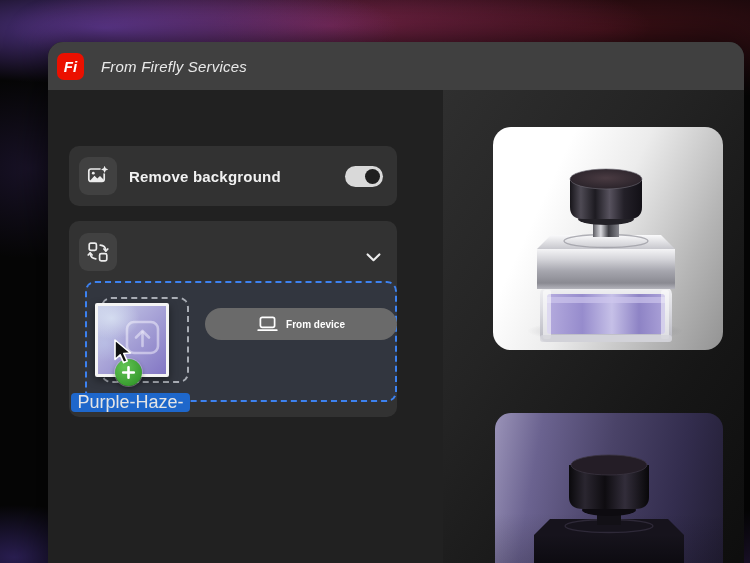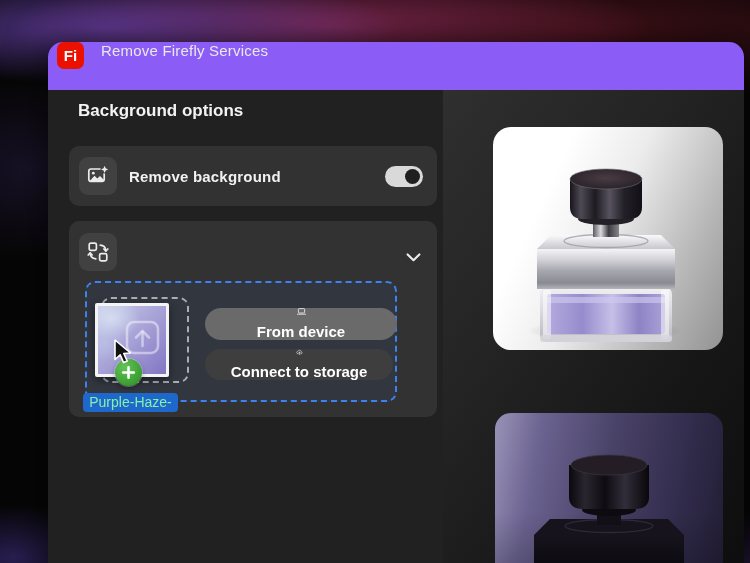--- a/index.html
+++ b/index.html
@@ -19,36 +19,36 @@
   }
 
   .window{
     position:absolute; left:48px; top:42px; width:696px; height:540px;
     background:#1e1e1e; border-radius:15px 15px 0 0; overflow:hidden;
     box-shadow:0 0 40px rgba(0,0,0,.6);
   }
 
   
   .titlebar{
-    height:48px; background:#8b5cf6; display:flex; align-items:flex-start; padding-left:9px;
+    height:48px; background:#404040; display:flex; align-items:center; padding-left:9px;font-style:italic;
   }
   .logo{
     width:27px; height:27px; border-radius:7px; background:#eb1000;
     color:#fff; font-weight:bold; font-size:15px;
     display:flex; align-items:center; justify-content:center;
   }
   .app-title{ margin-left:17px; color:#e9e9e9; font-size:15px; letter-spacing:.2px; }
 
   .content{ display:flex; height:492px; }
 
   
   .sidebar{ position:relative; width:395px; background:#212121; }
   .heading{ position:absolute; left:30px; top:11px; color:#f3f3f3; font-size:17px; font-weight:bold; }
 
-  .card{ position:absolute; left:21px; width:368px; background:#323232; border-radius:10px; }
+  .card{ position:absolute; left:21px; width:328px; background:#323232; border-radius:10px; }
   .card.remove{ top:56px; height:60px; }
   .card.replace{ top:131px; height:196px; }
 
   .icon-tile{
     position:absolute; left:10px; top:11px; width:38px; height:38px;
     background:#414141; border-radius:9px; display:flex; align-items:center; justify-content:center;
   }
   .row-label{ position:absolute; left:60px; top:0; height:60px; display:flex; align-items:center;
     color:#f1f1f1; font-size:15px; font-weight:bold; letter-spacing:.2px; }
   .card.replace .row-label{ height:62px; }
@@ -87,33 +87,32 @@
   .add-badge{
     position:absolute; left:28px; top:76px; width:27px; height:27px; border-radius:50%;
     background:radial-gradient(circle at 35% 30%, #63c455, #35992c 78%);
     box-shadow:0 0 0 1px rgba(255,255,255,.28), 0 2px 5px rgba(0,0,0,.4);
     display:flex; align-items:center; justify-content:center; z-index:4;
   }
 
   .btn{
     position:absolute; left:118px; height:32px; border-radius:16px;
     display:flex; align-items:center; justify-content:center; gap:8px;
-    color:#fff; font-size:15px; font-weight:bold; cursor:pointer; border:none;
+    color:#fff; font-size:10px; font-weight:bold; cursor:pointer; border:none;
     font-family:"Liberation Sans", sans-serif;
-    flex-direction:column;
   }
   .btn.device{ top:25px; width:192px; background:#6a6a6a; }
   .btn.storage{ top:66px; width:188px; height:31px; background:#3e3e3e; }
 
   .filename{
     position:absolute; left:12px; top:303px; width:141px; text-align:center; z-index:10;
     line-height:0;
   }
   .filename span{
-    display:inline-block; background:#1e67cb; color:#86efac; font-size:14px; font-weight:500;
+    display:inline-block; background:#1e67cb; color:#e5e5e5; font-size:18px; font-weight:500;
     line-height:19px; padding:0 6px; border-radius:4px;
   }
 
   
   .panel{
     position:relative; flex:1;
     background:linear-gradient(125deg, #2f2f2f 0%, #242424 35%, #161616 70%, #0d0d0d 100%);
   }
   .preview-card{
     position:absolute; left:50px; top:37px; width:230px; height:223px; border-radius:18px;
@@ -130,27 +129,26 @@
   }
 </style>
 </head>
 <body>
 
 <div class="stage">
   <div class="window">
 
     <div class="titlebar">
       <div class="logo">Fi</div>
-      <div class="app-title">Remove Firefly Services</div>
+      <div class="app-title">From Firefly Services</div>
     </div>
 
     <div class="content">
 
       <div class="sidebar">
-        <div class="heading">Background options</div>
 
         <div class="card remove">
           <div class="icon-tile">
             <svg width="22" height="22" viewBox="0 0 22 22">
               <rect x="1.8" y="4" width="15.4" height="12.5" rx="2.2" fill="none" stroke="#ececec" stroke-width="1.7"></rect>
               <circle cx="6.3" cy="8.2" r="1.4" fill="#ececec"></circle>
               <path d="M2.8 16 L7.5 10.8 L10.3 13.6 L13 11 L16.5 14.6 V16 Z" fill="#ececec"></path>
               <circle cx="17.6" cy="4.4" r="4.1" fill="#414141"></circle>
               <path d="M17.6 0.8 L18.7 3.3 L21.2 4.4 L18.7 5.5 L17.6 8 L16.5 5.5 L14 4.4 L16.5 3.3 Z" fill="#ececec"></path>
             </svg>
@@ -200,28 +198,20 @@
             </div>
 
             <button class="btn device">
               <svg width="21" height="16" viewBox="0 0 21 16">
                 <rect x="3.4" y="1.4" width="14.2" height="10" rx="1.8" fill="none" stroke="#ffffff" stroke-width="1.7"></rect>
                 <path d="M1.2 14.2 H19.8" fill="none" stroke="#ffffff" stroke-width="1.7" stroke-linecap="round"></path>
               </svg>
               <span>From device</span>
             </button>
 
-            <button class="btn storage">
-              <svg width="23" height="20" viewBox="0 0 23 20">
-                <path d="M7.6 16.2 H6.4 A4.3 4.3 0 0 1 5.8 7.7 A5.9 5.9 0 0 1 17.2 9.1 A3.6 3.6 0 0 1 16 16.2 H15.4" fill="none" stroke="#ffffff" stroke-width="1.7" stroke-linecap="round" stroke-linejoin="round"></path>
-                <path d="M11.5 18.6 V10.2" fill="none" stroke="#ffffff" stroke-width="1.7" stroke-linecap="round"></path>
-                <path d="M8.3 13.2 L11.5 9.9 L14.7 13.2" fill="none" stroke="#ffffff" stroke-width="1.7" stroke-linecap="round" stroke-linejoin="round"></path>
-              </svg>
-              <span>Connect to storage</span>
-            </button>
           </div>
         </div>
 
         <div class="filename">
           <span>Purple-Haze-</span><br>
         </div>
       </div>
 
       <div class="panel">
 

